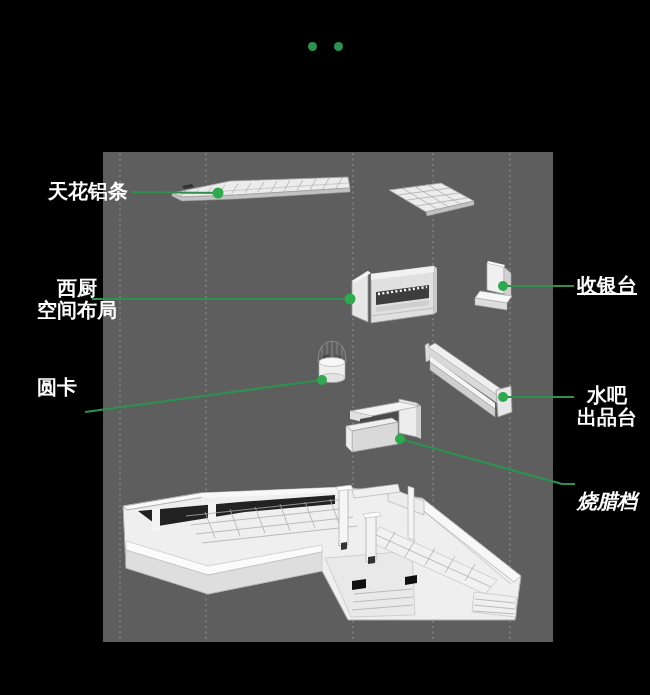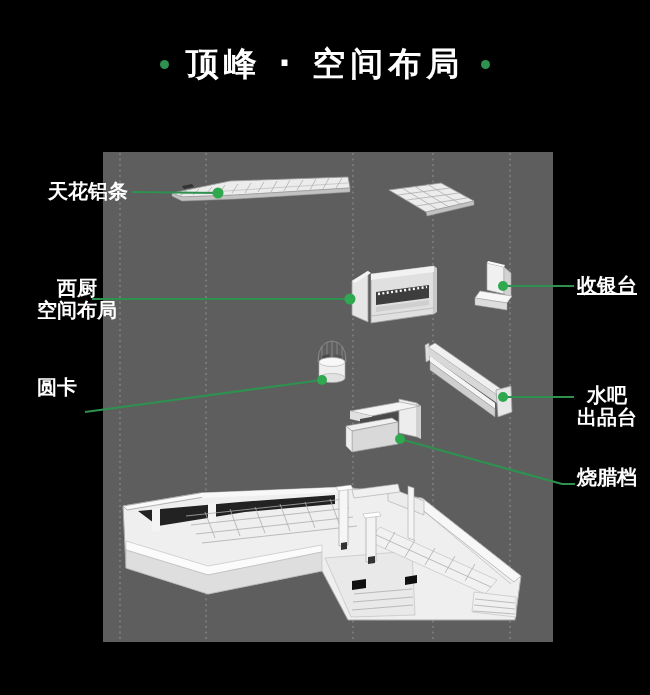--- a/index.html
+++ b/index.html
@@ -10,35 +10,34 @@
   .title-row h1{margin:0;color:var(--text,#fff);font-size:33px;font-weight:800;
                 letter-spacing:5px;white-space:nowrap;}
   .tdot{width:9px;height:9px;border-radius:50%;background:var(--accent,#2e9150);}
   .lbl{position:absolute;color:var(--text,#fff);font-weight:700;font-size:20px;
        line-height:22px;white-space:nowrap;}
   #lbl-ceiling{top:180px;right:522px;text-align:right;margin-left:48px;}
   #lbl-west{top:277px;right:533px;text-align:center;}
   #lbl-booth{top:376px;right:573px;text-align:right;}
   #lbl-cashier{top:274px;left:577px;text-decoration:underline;}
   #lbl-water{top:384px;left:577px;text-align:center;}
-  #lbl-bbq{top:466px;left:577px;}
+  #lbl-bbq{top:490px;left:577px;font-style:italic;}
   svg{position:absolute;left:0;top:0;}
   .canvasrect{fill:var(--canvas,#5e5e5e);}
   .vdash{stroke:#9c9c9c;stroke-width:1.1;stroke-dasharray:2 3.5;opacity:.8;}
   .leader{stroke:var(--accent,#2e9150);stroke-width:2.2;fill:none;}
   .ldot{fill:var(--accent-dot,#2ca24f);}
   .m-stroke{stroke:#a0a0a0;stroke-width:.8;}
   .hatch{stroke:#adadad;stroke-width:.8;fill:none;}
 </style>
 </head>
 <body style="background: rgb(0, 0, 0);">
 
 <div class="title-row">
   <span class="tdot"></span>
-  <h1>顶峰 · 空间布局</h1>
   <span class="tdot"></span>
 </div>
 
 <svg width="650" height="695" viewBox="0 0 650 695">
 
   <rect x="103" y="152" width="450" height="490" class="canvasrect"></rect>
 
   <g>
     <line class="vdash" x1="120" y1="153" x2="120" y2="641"></line>
     <line class="vdash" x1="206" y1="153" x2="206" y2="641"></line>

